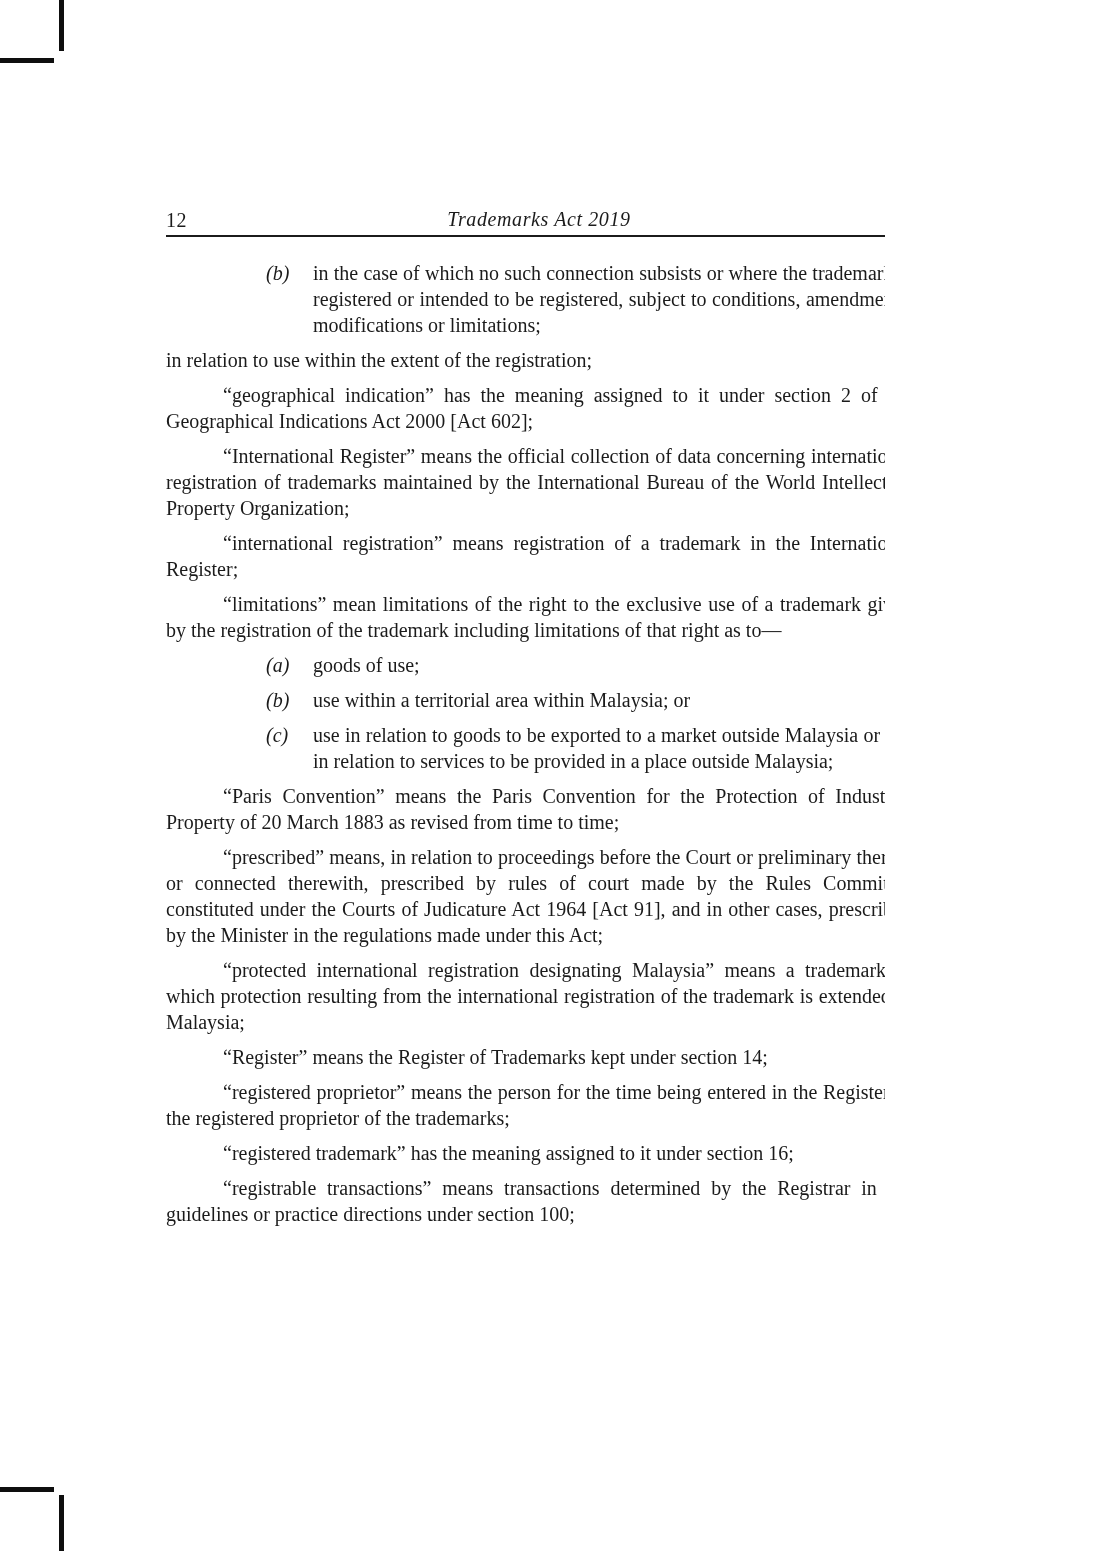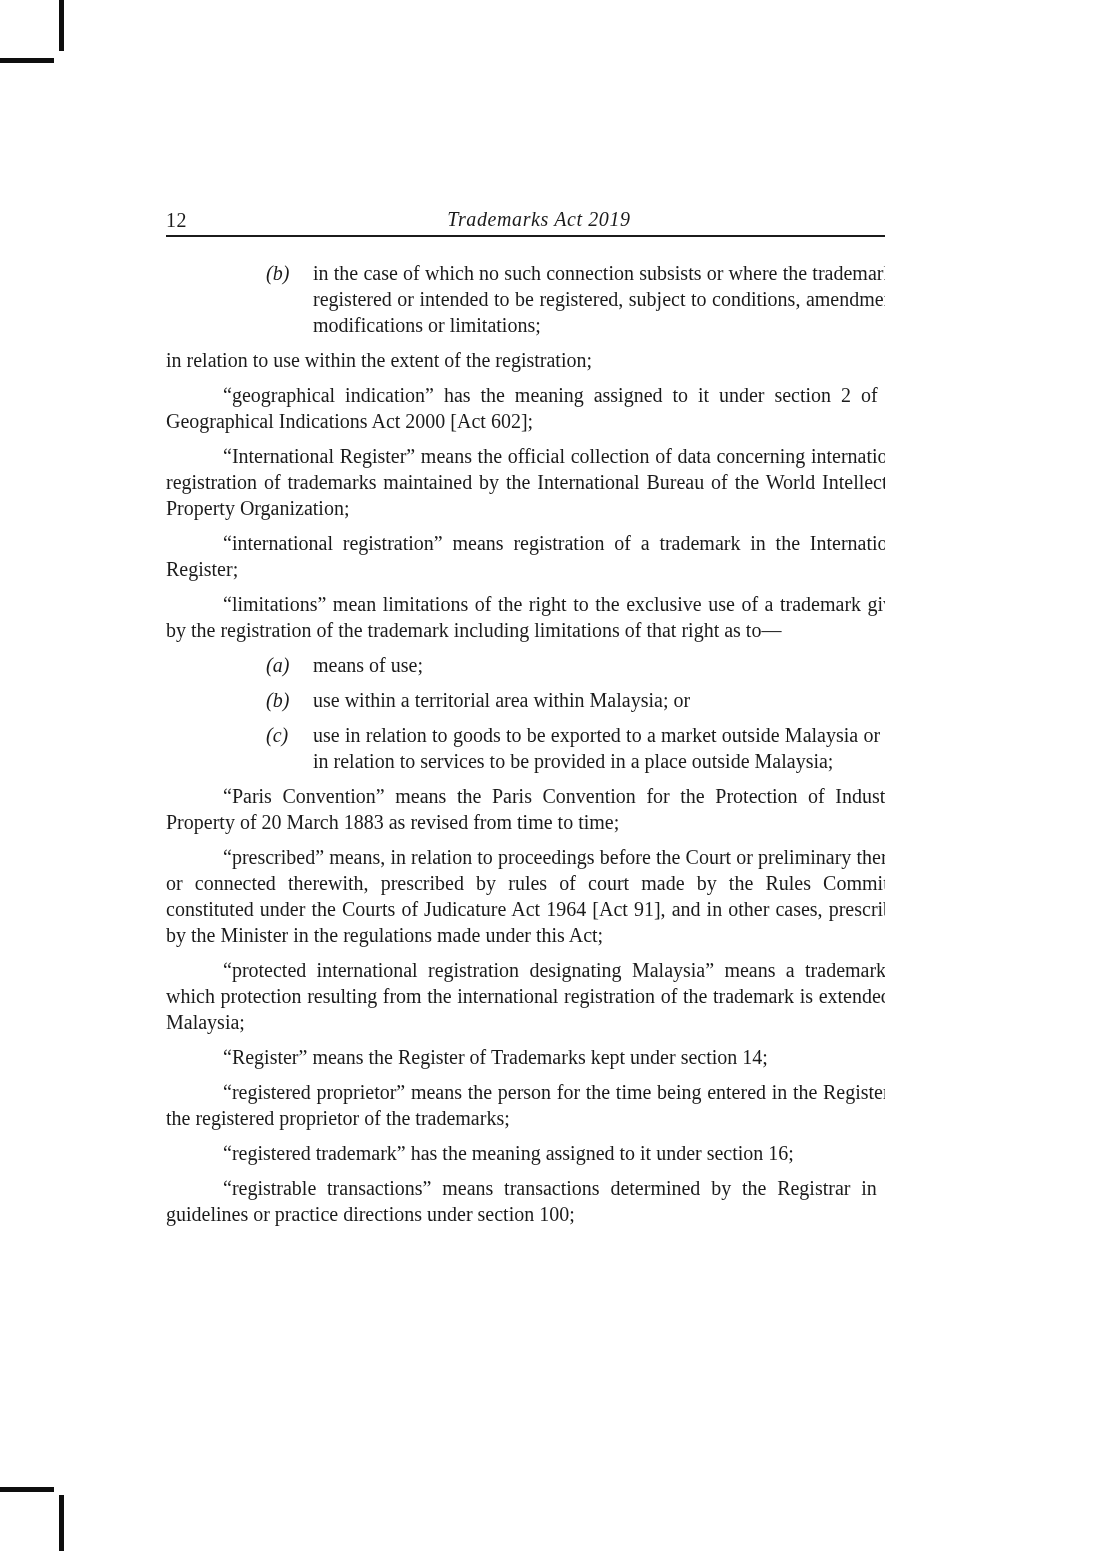--- a/index.html
+++ b/index.html
@@ -100,21 +100,21 @@
     </div>
 
     <div class="doc-body">
 
     <p class="blk hang"><span class="marker">(b)</span><span>in the case of which no such connection subsists or where the trademark is registered or intended to be registered, subject to conditions, amendments, modifications or limitations;</span></p>
         <p class="blk plain"><span>in relation to use within the extent of the registration;</span></p>
         <p class="blk def"><span>“geographical indication” has the meaning assigned to it under section 2 of the Geographical Indications Act 2000 [Act 602];</span></p>
         <p class="blk def"><span>“International Register” means the official collection of data concerning international registration of trademarks maintained by the International Bureau of the World Intellectual Property Organization;</span></p>
         <p class="blk def"><span>“international registration” means registration of a trademark in the International Register;</span></p>
         <p class="blk def"><span>“limitations” mean limitations of the right to the exclusive use of a trademark given by the registration of the trademark including limitations of that right as to—</span></p>
-        <p class="blk hang"><span class="marker">(a)</span><span>means of use;</span></p>
+        <p class="blk hang"><span class="marker">(a)</span><span>goods of use;</span></p>
         <p class="blk hang"><span class="marker">(b)</span><span>use within a territorial area within Malaysia; or</span></p>
         <p class="blk hang"><span class="marker">(c)</span><span>use in relation to goods to be exported to a market outside Malaysia or use in relation to services to be provided in a place outside Malaysia;</span></p>
         <p class="blk def"><span>“Paris Convention” means the Paris Convention for the Protection of Industrial Property of 20 March 1883 as revised from time to time;</span></p>
         <p class="blk def"><span>“prescribed” means, in relation to proceedings before the Court or preliminary thereto or connected therewith, prescribed by rules of court made by the Rules Committee constituted under the Courts of Judicature Act 1964 [</span><span class="it">Act 91</span><span>], and in other cases, prescribed by the Minister in the regulations made under this Act;</span></p>
         <p class="blk def"><span>“protected international registration designating Malaysia” means a trademark to which protection resulting from the international registration of the trademark is extended to Malaysia;</span></p>
         <p class="blk def"><span>“Register” means the Register of Trademarks kept under section 14;</span></p>
         <p class="blk def"><span>“registered proprietor” means the person for the time being entered in the Register as the registered proprietor of the trademarks;</span></p>
         <p class="blk def"><span>“registered trademark” has the meaning assigned to it under section 16;</span></p>
         <p class="blk def"><span>“registrable transactions” means transactions determined by the Registrar in the guidelines or practice directions under section 100;</span></p>
       </div>

